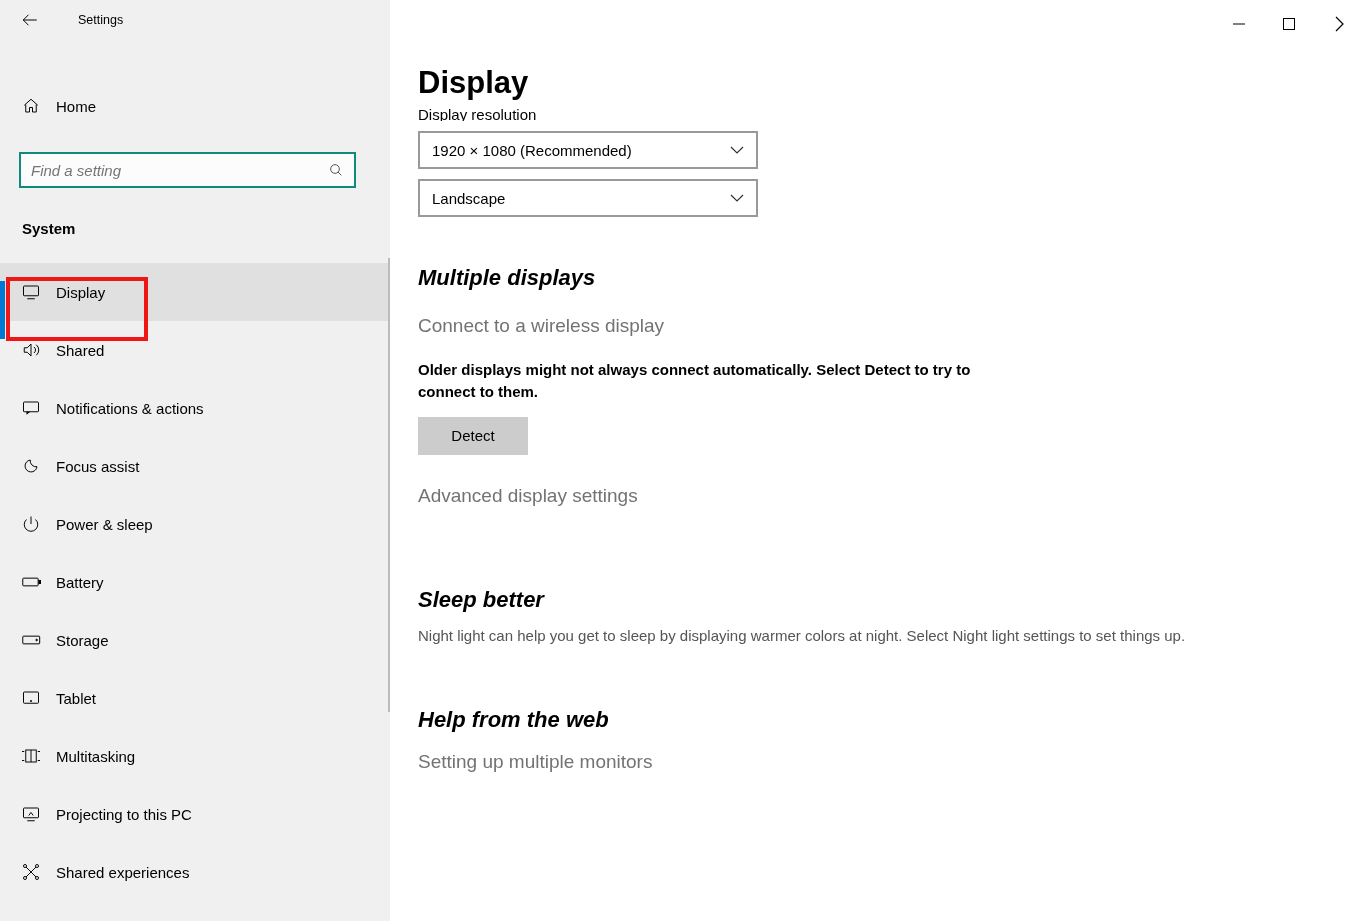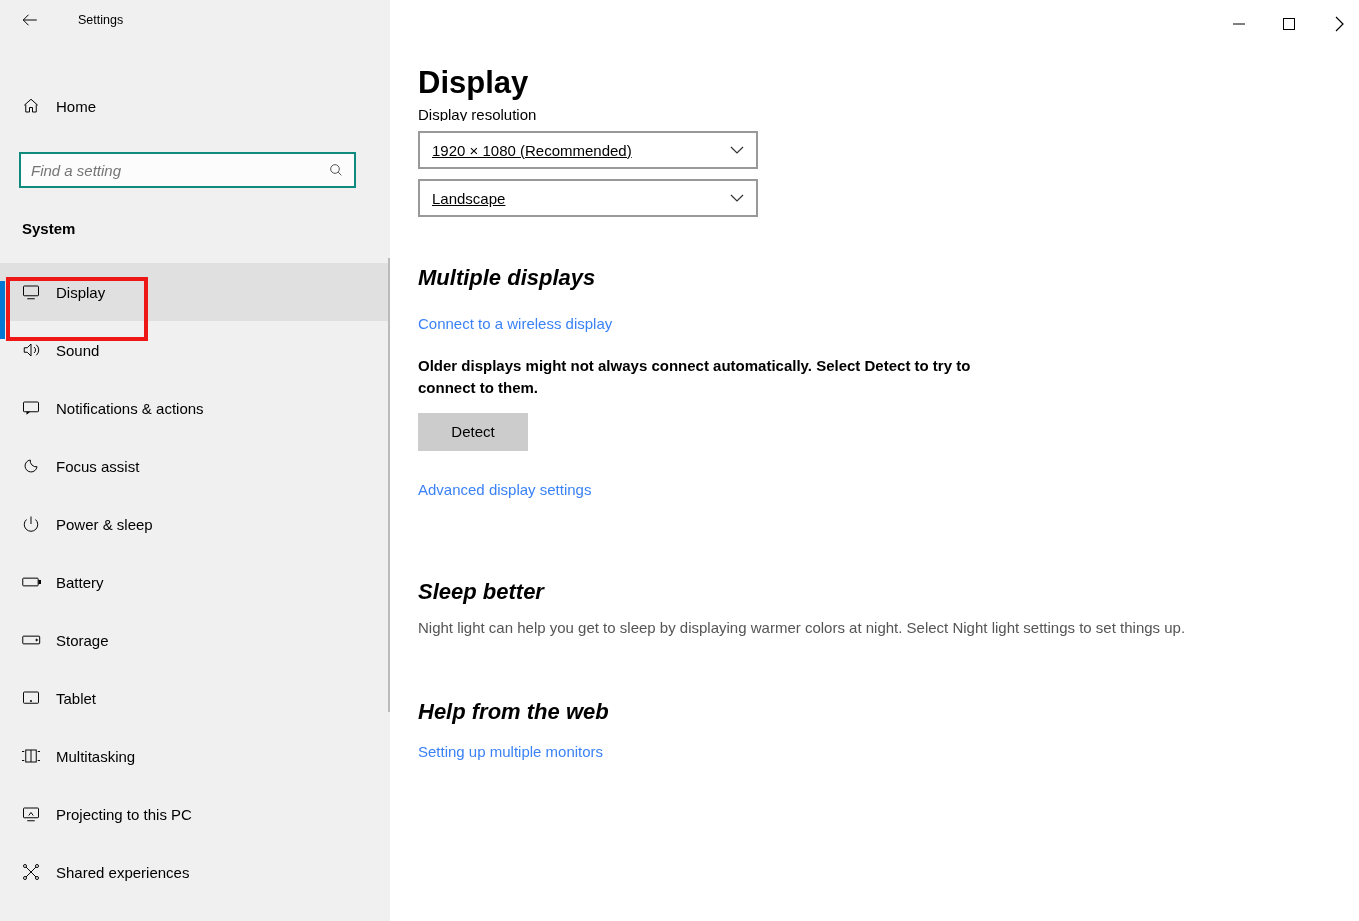--- a/index.html
+++ b/index.html
@@ -139,32 +139,31 @@
     width: 340px;
     height: 38px;
     border: 2px solid #999;
     display: flex;
     align-items: center;
     justify-content: space-between;
     padding: 0 12px;
     font-size: 15px;
     cursor: pointer;
     background: #fff;
-    text-decoration: underline;
   }
   .dropdown .chev { color:#333; }
   .section-h2 {
     font-size: 22px;
     font-weight: 600;
     margin-top: 48px;
     font-style: italic;
   }
   .link {
-    color: #3b82f6;
-    font-size: 15px;
+    color: #737373;
+    font-size: 19px;
     margin-top: 24px;
     cursor: pointer;
     display: inline-block;
   }
   .desc {
     font-size: 15px;
     color: #000;
     margin-top: 22px;
     max-width: 560px;
     line-height: 1.45;
@@ -248,21 +247,21 @@
     </div>
 
     <div class="nav-item">
       <span class="icon">
         <svg width="18" height="18" viewBox="0 0 24 24" fill="none" stroke="#000" stroke-width="1.3">
             <polygon points="3 9 7 9 12 4 12 20 7 15 3 15 3 9"></polygon>
             <path d="M16 8a5 5 0 0 1 0 8"></path>
             <path d="M19 5a9 9 0 0 1 0 14"></path>
           </svg>
       </span>
-      <span class="label">Sound</span>
+      <span class="label">Shared</span>
     </div>
 
     <div class="nav-item">
       <span class="icon">
         <svg width="18" height="16" viewBox="0 0 24 20" fill="none" stroke="#000" stroke-width="1.3">
             <rect x="2" y="2" width="20" height="13" rx="1"></rect>
             <polygon points="6 15 6 19 11 15" fill="#000" stroke="none"></polygon>
           </svg>
       </span>
       <span class="label">Notifications &amp; actions</span>

